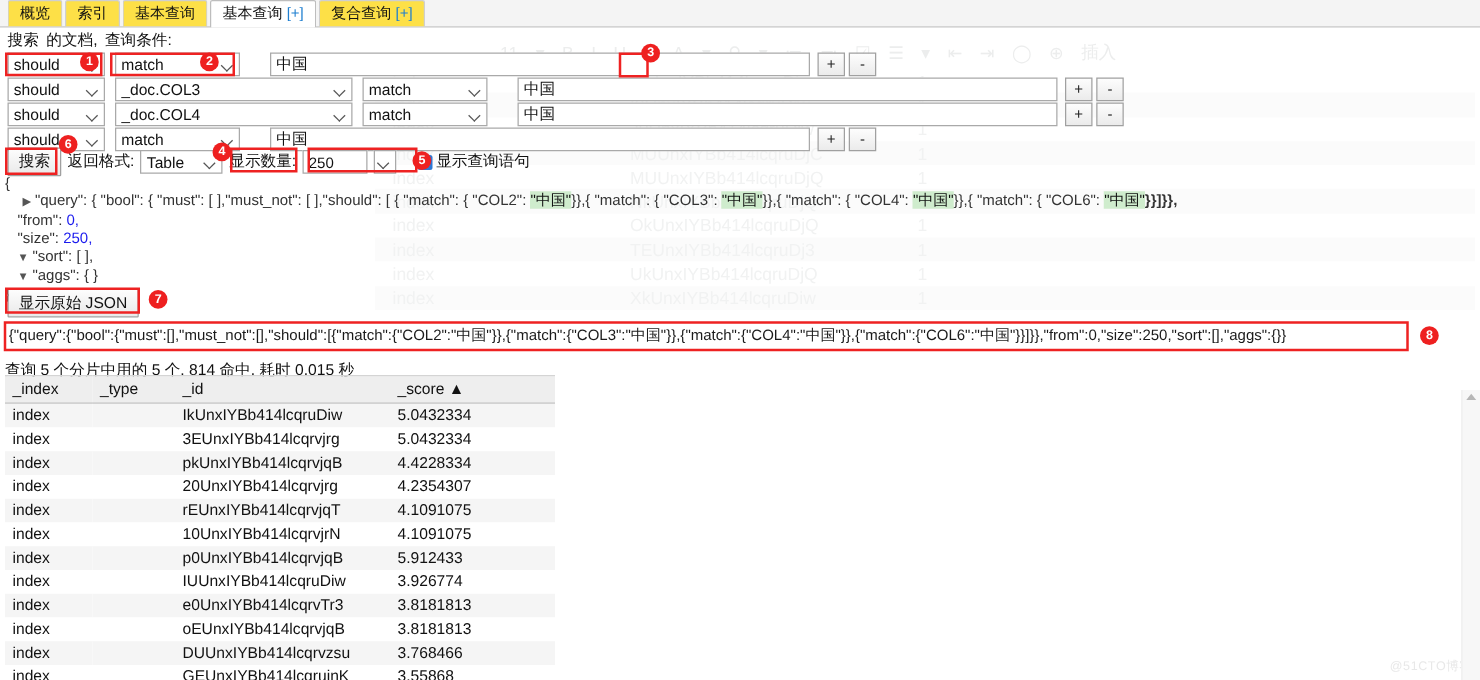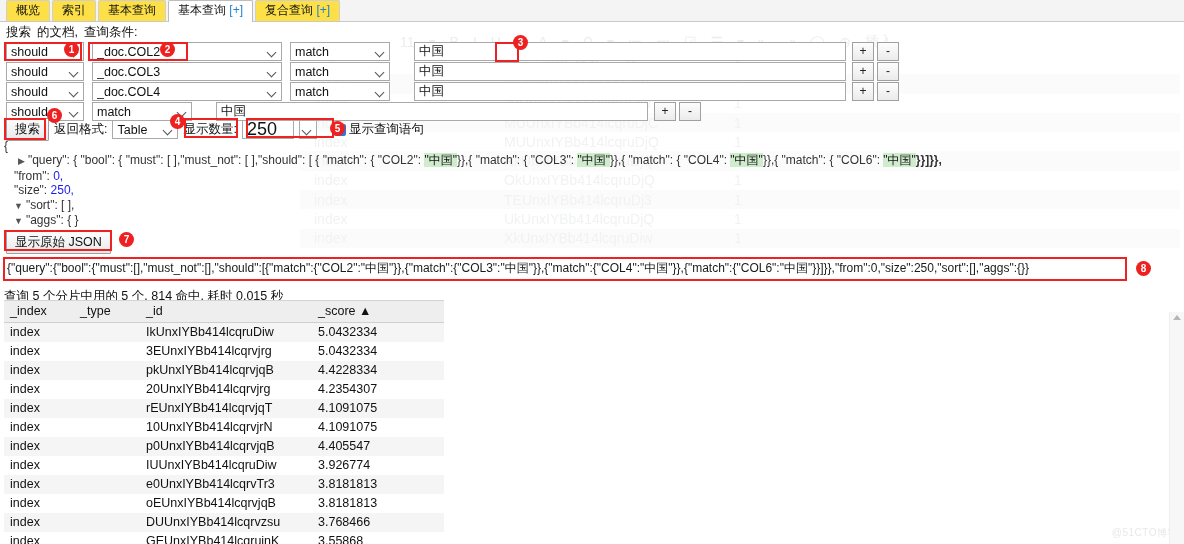--- a/index.html
+++ b/index.html
@@ -179,21 +179,21 @@
     font-size: 12.5px;
     font-family: "Liberation Sans", sans-serif;
     padding: 2px 8px;
     color: #111;
     cursor: pointer;
     border-radius: 1px;
   }
   .numinput {
     width: 52px; height: 19px;
     border: 1px solid #a9a9a9;
-    font-size: 18px; font-family: "Liberation Sans", sans-serif;
+    font-size: 12px; font-family: "Liberation Sans", sans-serif;
     padding: 0 4px; box-sizing: border-box;
     color: #111; border-radius: 0;
   }
   .chk {
     width: 12px; height: 12px;
     accent-color: #2d78d4;
     margin: 0 3px 0 0;
     vertical-align: -2px;
   }
 
@@ -419,25 +419,20 @@
     </div>
 
     <div class="qrows">
 
       <div class="qrow">
         <span class="selwrap occur">
           <select class="sel" style="width:78px;">
             <option>should</option>
           </select>
         </span>
-        <span class="selwrap field">
-          <select class="sel" style="width:190px;">
-            <option>_doc.COL2</option>
-          </select>
-        </span>
         <span class="selwrap op">
           <select class="sel" style="width:100px;">
             <option>match</option>
           </select>
         </span>
         <input class="val wide" value="中国" style="">
         <span class="pmbtn">+</span>
         <span class="pmbtn minus">-</span>
       </div>
 
@@ -595,21 +590,21 @@
           <td>index</td>
           <td></td>
           <td>10UnxIYBb414lcqrvjrN</td>
           <td>4.1091075</td>
           <td></td>
         </tr>
         <tr>
           <td>index</td>
           <td></td>
           <td>p0UnxIYBb414lcqrvjqB</td>
-          <td>4.405547</td>
+          <td>5.912433</td>
           <td></td>
         </tr>
         <tr>
           <td>index</td>
           <td></td>
           <td>IUUnxIYBb414lcqruDiw</td>
           <td>3.926774</td>
           <td></td>
         </tr>
         <tr>

